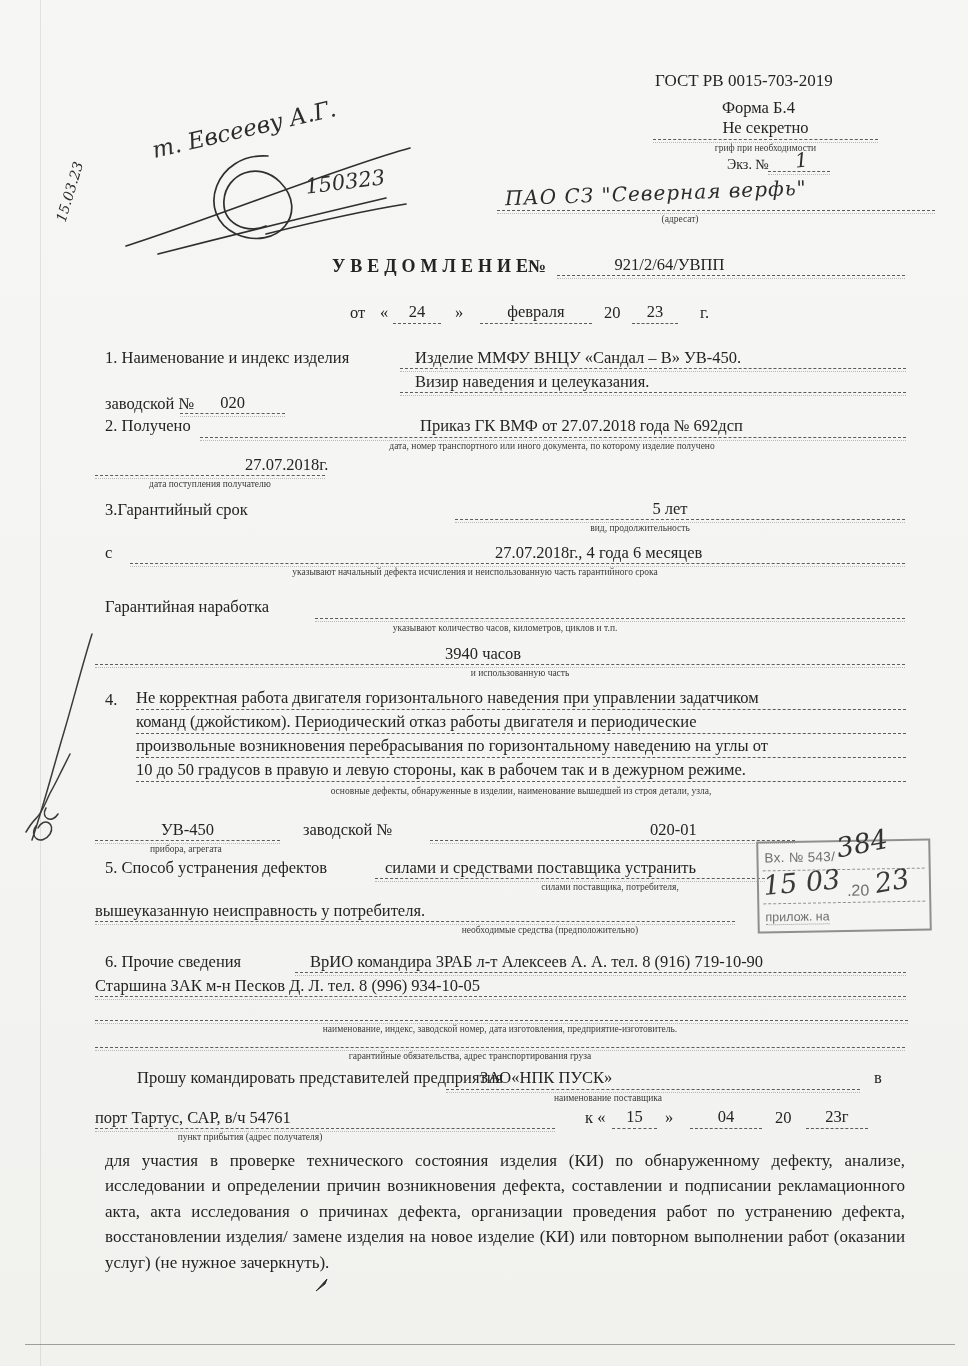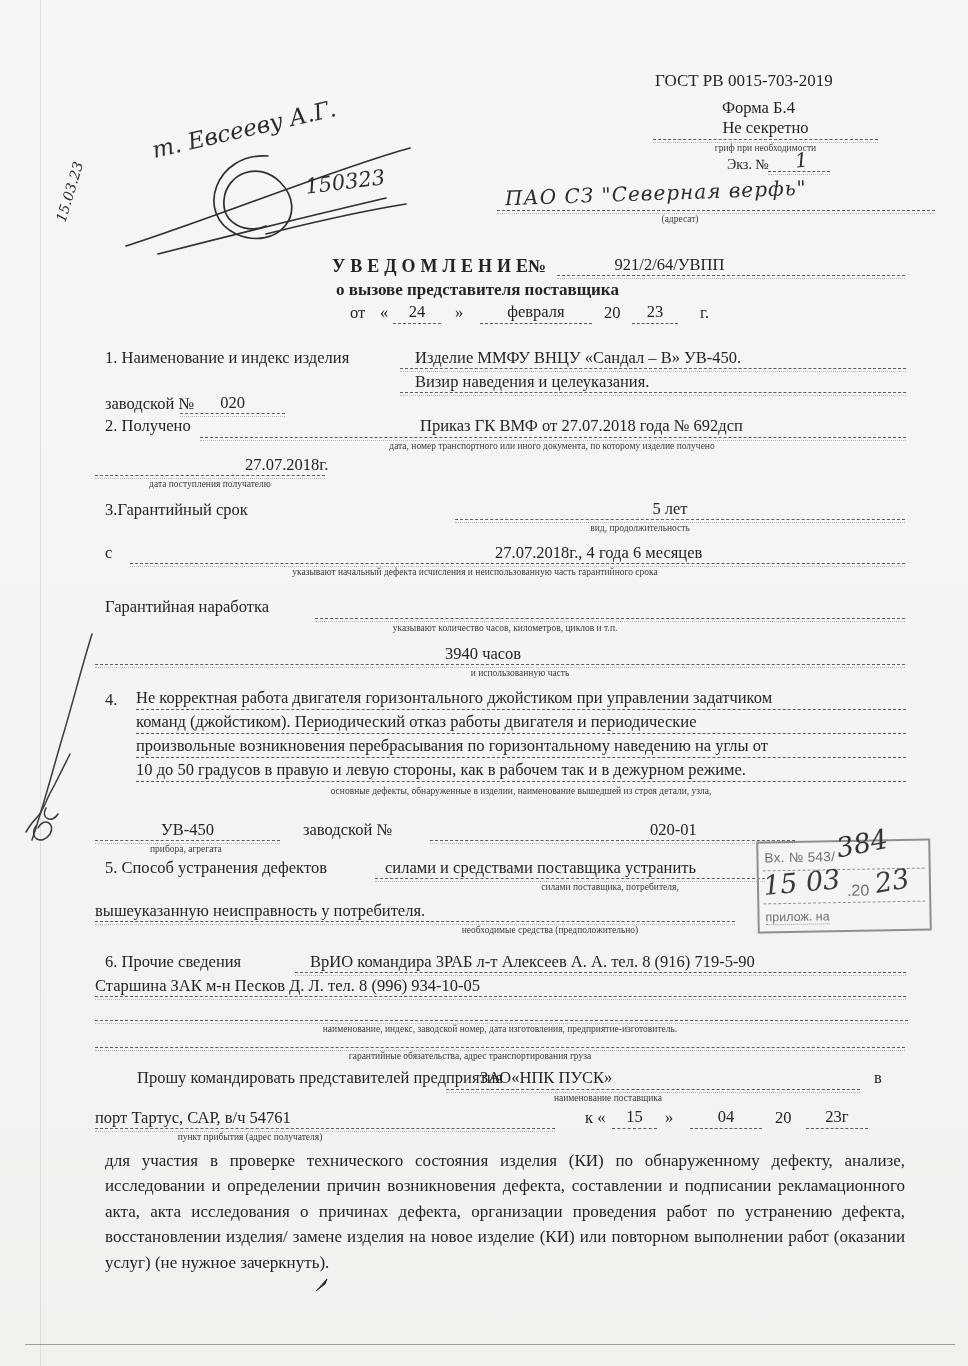--- a/index.html
+++ b/index.html
@@ -59,21 +59,20 @@
       <path d="M24,214 c-8,12 6,20 14,8 c6,-10 -6,-18 -12,-6"></path>
       <path d="M34,196 c-6,10 6,16 12,6"></path>
     </g>
   </svg>
   <div class="abs hand" style="left:68px;top:208px;font-size:14px;transform:rotate(-73deg);transform-origin:0 100%;">15.03.23</div>
 
   <span class="abs t b" style="left:332px;top:256px;font-size:18px;letter-spacing:5px;">УВЕДОМЛЕНИЕ</span>
   <span class="abs t b" style="left:528px;top:256px;font-size:18px;">№</span>
   <div class="abs t ctr" style="left:557px;top:255px;width:225px;">921/2/64/УВПП</div>
   <div class="ln" style="left:557px;top:275px;width:348px;"></div>
-  <div class="abs t b" style="left:336px;top:280px;font-size:17px;">о вызове представителя поставщика</div>
   <span class="abs t" style="left:350px;top:303px;">от</span>
   <span class="abs t" style="left:380px;top:303px;">«</span>
   <div class="abs t u ctr" style="left:393px;top:302px;width:48px;">24</div>
   <span class="abs t" style="left:455px;top:303px;">»</span>
   <div class="abs t u ctr" style="left:480px;top:302px;width:112px;">февраля</div>
   <span class="abs t" style="left:604px;top:303px;">20</span>
   <div class="abs t u ctr" style="left:632px;top:302px;width:46px;">23</div>
   <span class="abs t" style="left:700px;top:303px;">г.</span>
 
   <div class="abs t" style="left:105px;top:348px;">1. Наименование и индекс изделия</div>
@@ -104,21 +103,21 @@
   <div class="abs cap ctr" style="left:155px;top:567px;width:640px;">указывают начальный дефекта исчисления и неиспользованную часть гарантийного срока</div>
 
   <div class="abs t" style="left:105px;top:597px;">Гарантийная наработка</div>
   <div class="ln" style="left:315px;top:618px;width:590px;"></div>
   <div class="abs cap ctr" style="left:340px;top:623px;width:330px;">указывают количество часов, километров, циклов и т.п.</div>
   <div class="abs t" style="left:445px;top:644px;">3940 часов</div>
   <div class="ln" style="left:95px;top:664px;width:810px;"></div>
   <div class="abs cap ctr" style="left:360px;top:668px;width:320px;">и использованную часть</div>
 
   <div class="abs t" style="left:105px;top:690px;">4.</div>
-  <div class="abs t u" style="left:136px;top:688px;width:770px;white-space:nowrap;">Не корректная работа двигателя горизонтального джойстиком при управлении задатчиком</div>
+  <div class="abs t u" style="left:136px;top:688px;width:770px;white-space:nowrap;">Не корректная работа двигателя горизонтального наведения при управлении задатчиком</div>
   <div class="abs t u" style="left:136px;top:712px;width:770px;white-space:nowrap;">команд (джойстиком). Периодический отказ работы двигателя и периодические</div>
   <div class="abs t u" style="left:136px;top:736px;width:770px;white-space:nowrap;">произвольные возникновения перебрасывания по горизонтальному наведению на углы от</div>
   <div class="abs t u" style="left:136px;top:760px;width:770px;white-space:nowrap;">10 до 50 градусов в правую и левую стороны, как в рабочем так и в дежурном режиме.</div>
   <div class="abs cap ctr" style="left:136px;top:786px;width:770px;">основные дефекты, обнаруженные в изделии, наименование вышедшей из строя детали, узла,</div>
 
   <div class="abs t ctr" style="left:95px;top:820px;width:185px;">УВ-450</div>
   <div class="ln" style="left:95px;top:840px;width:185px;"></div>
   <div class="abs cap" style="left:150px;top:844px;">прибора, агрегата</div>
   <div class="abs t" style="left:303px;top:820px;">заводской №</div>
   <div class="abs t" style="left:650px;top:820px;">020-01</div>
@@ -143,21 +142,21 @@
       <span class="abs stampTxt" style="left:88px;top:12px;font-size:16px;">.20</span>
       <span class="abs hand" style="left:116px;top:-4px;font-size:27px;transform:rotate(-9deg);color:#3a3a3a;">23</span>
     </div>
     <div style="margin:0 4px;border-top:1px dashed #929292;"></div>
     <div style="padding:3px 6px 0 6px;">
       <span class="stampTxt" style="font-size:12.5px;border-bottom:1px dotted #9a9a9a;">прилож. на</span>
     </div>
   </div>
 
   <div class="abs t" style="left:105px;top:952px;">6.  Прочие сведения</div>
-  <div class="abs t" style="left:310px;top:952px;">ВрИО командира 3РАБ л-т Алексеев А. А. тел. 8 (916) 719-5-90</div>
+  <div class="abs t" style="left:310px;top:952px;">ВрИО командира 3РАБ л-т Алексеев А. А. тел. 8 (916) 719-10-90</div>
   <div class="ln" style="left:295px;top:972px;width:611px;"></div>
   <div class="abs t" style="left:95px;top:976px;">Старшина ЗАК м-н Песков Д. Л. тел. 8 (996) 934-10-05</div>
   <div class="ln" style="left:95px;top:996px;width:811px;"></div>
   <div class="ln" style="left:95px;top:1020px;width:813px;"></div>
   <div class="abs cap ctr" style="left:200px;top:1024px;width:600px;">наименование, индекс, заводской номер, дата изготовления, предприятие-изготовитель.</div>
 
   <div class="ln" style="left:95px;top:1047px;width:810px;"></div>
   <div class="abs cap ctr" style="left:240px;top:1051px;width:460px;">гарантийные обязательства, адрес транспортирования груза</div>
 
   <div class="abs t" style="left:105px;top:1068px;margin-left:32px;">Прошу командировать представителей предприятия</div>

